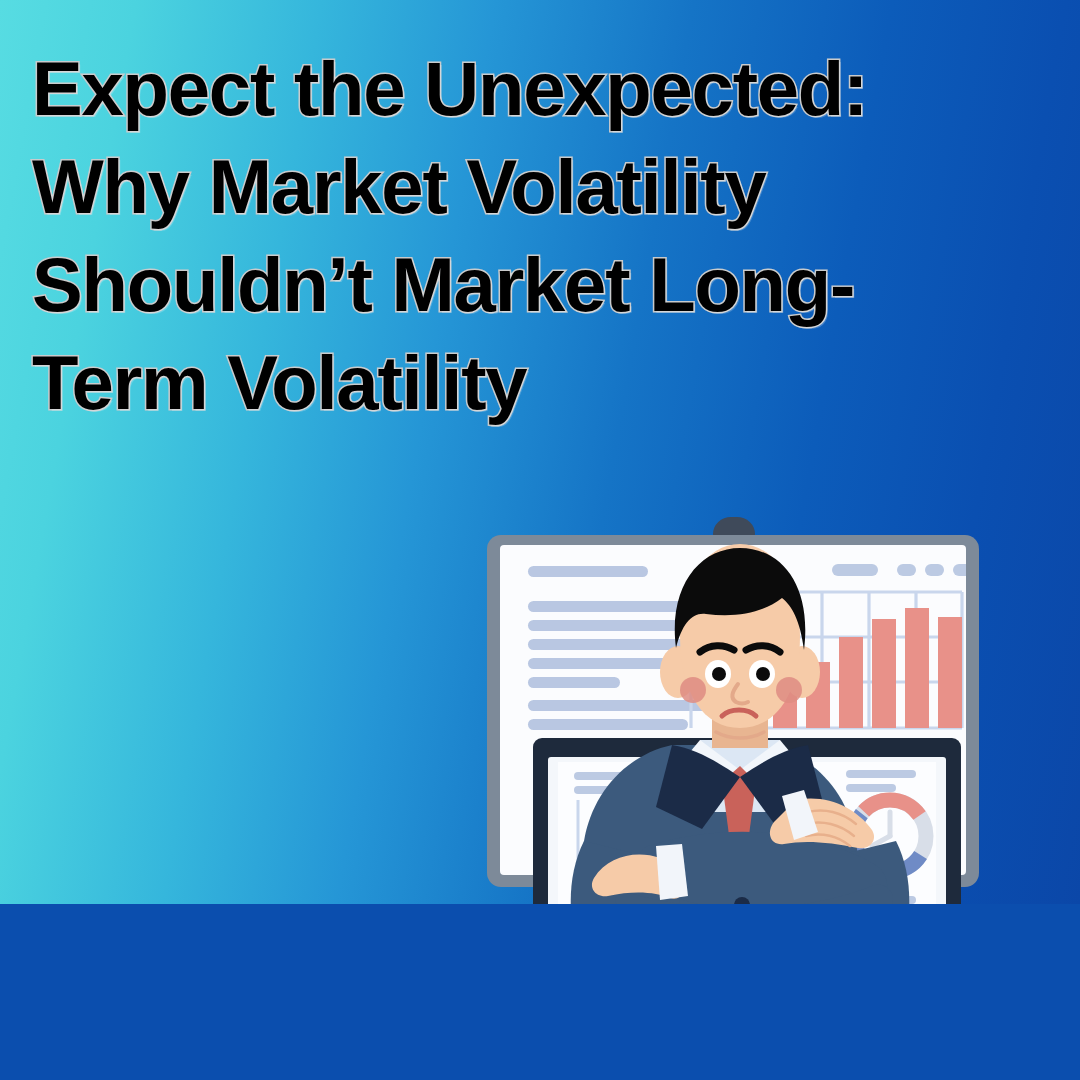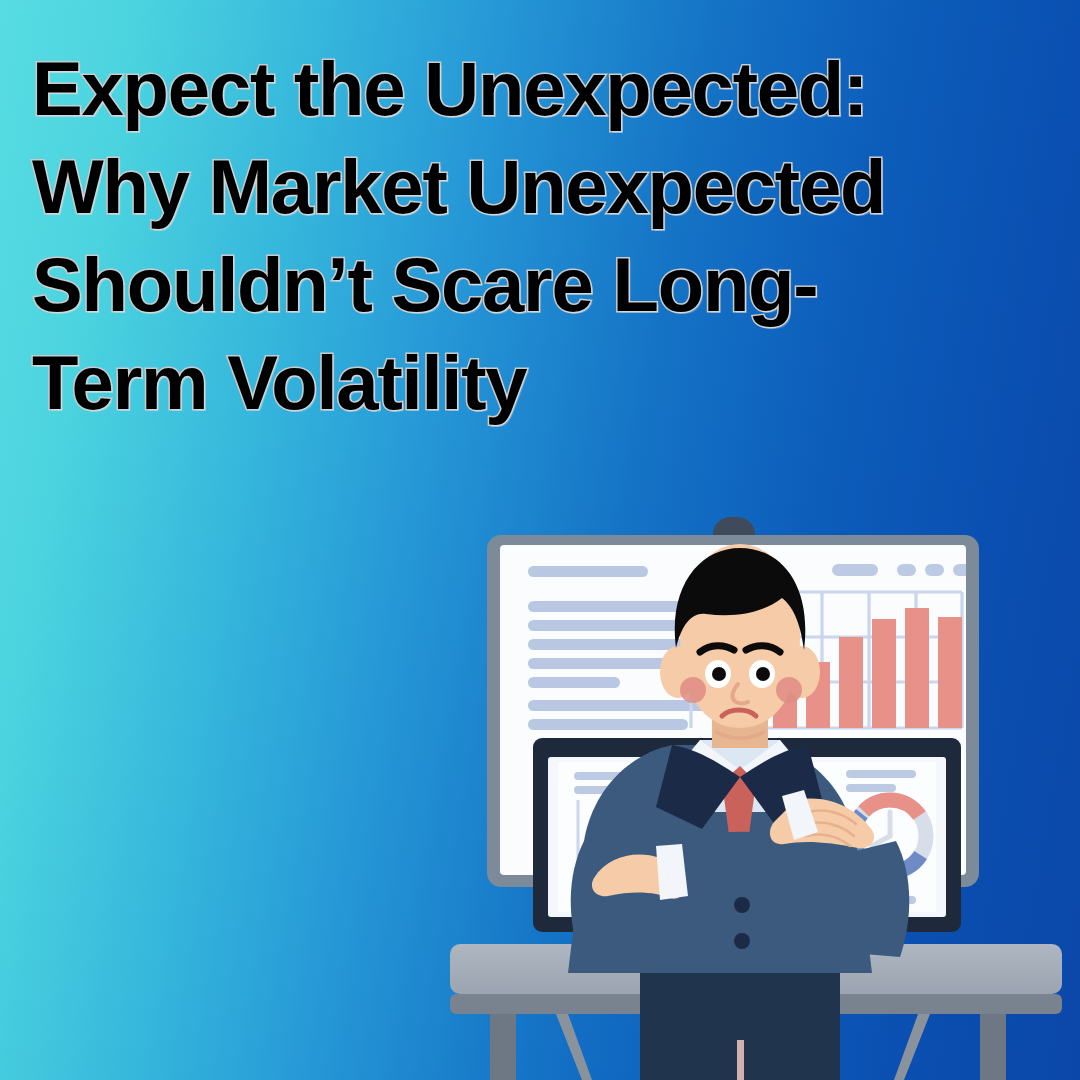--- a/index.html
+++ b/index.html
@@ -3,21 +3,21 @@
 <meta charset="utf-8">
 <style>
   * { margin:0; padding:0; box-sizing:border-box; }
   html,body { width:1080px; height:1080px; overflow:hidden; }
   body {
     font-family:"Liberation Sans", sans-serif;
     background:#0B4EAE;
   }
   #poster {
     position:relative;
-    width:1080px; height:1080px;
+    width:1080px; height:904px;
     overflow:hidden;
     background:linear-gradient(100deg,
         #57DCE2 0%,
         #4BD3DF 11%,
         #35B6DC 26%,
         #2596D6 40%,
         #1574C6 56%,
         #0C5CBA 72%,
         #0A4FB1 86%,
         #0B47A8 100%);
@@ -242,18 +242,18 @@
 
       <path d="M722 716 c8 -8 26 -8 34 0" stroke="#C9625A" stroke-width="5" fill="none" stroke-linecap="round"></path>
 
       <path d="M716 732 c14 8 34 8 48 0" stroke="#E3A98A" stroke-width="3.5" fill="none" stroke-linecap="round"></path>
     </g>
   </svg>
   </div>
 
   <div id="headline">
     <span class="line">Expect the Unexpected:</span>
-    <span class="line">Why Market Unexpected</span>
-    <span class="line">Shouldn’t Scare Long-</span>
+    <span class="line">Why Market Volatility</span>
+    <span class="line">Shouldn’t Market Long-</span>
     <span class="line">Term Volatility</span>
   </div>
 
 </div>
 
 </body></html>

